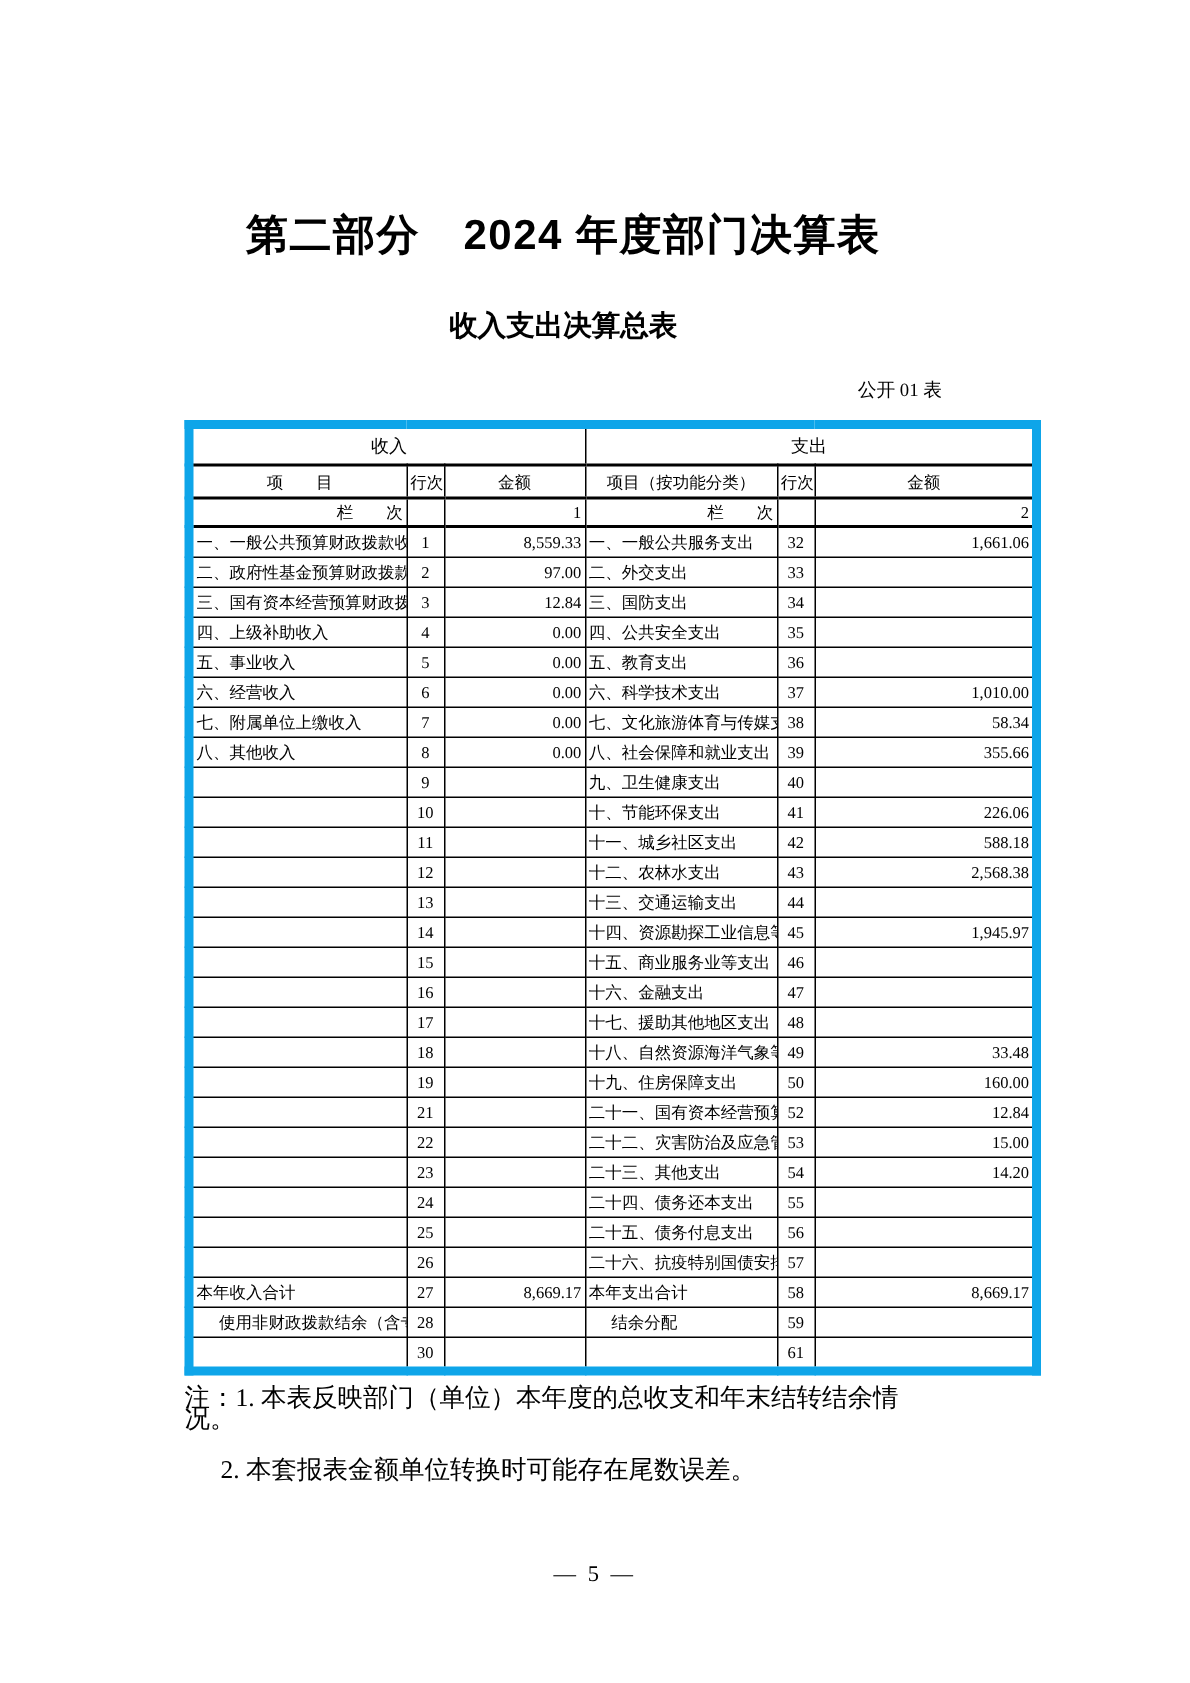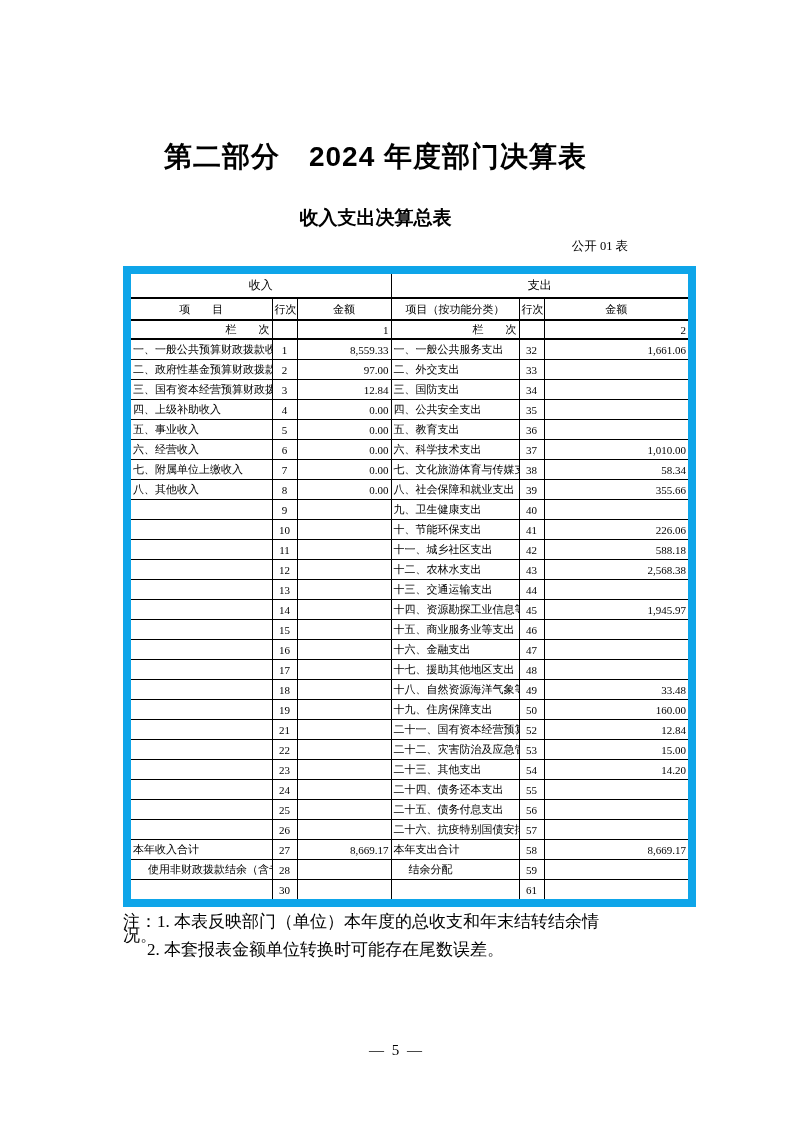--- a/index.html
+++ b/index.html
@@ -28,41 +28,41 @@
   }
   .table-title{
     margin-top:32px;
     text-align:center;
     font-family:"Liberation Sans","DejaVu Sans",sans-serif;
     font-weight:bold;
     font-size:19px;
     line-height:24px;
   }
   .table-code{
-    margin-top:9px;
+    margin-top:23px;
     text-align:right;
     font-size:12.5px;
     line-height:15px;
   }
   .unit-line{
     position:relative;
     margin-top:3px;
     height:18px;
     font-size:12.5px;
     line-height:18px;
   }
   .unit-line .unit{position:absolute;left:0;}
   .unit-line .year{position:absolute;left:250px;}
   .unit-line .amount-unit{position:absolute;right:0;}
   table.main{
     margin-top:12px;
     border-collapse:collapse;
     table-layout:fixed;
     width:565px;
-    border:8px solid #0ea5e9;
+    border:6px solid #0ea5e9;
     font-size:11px;
   }
   table.main td{
     border:1px solid #000;
     height:19px;
     padding:0 2px;
     overflow:hidden;
     white-space:nowrap;
   }
   tr.sec-row td{height:23px;font-size:12px;text-align:center;border-bottom:2px solid #000;}
@@ -71,21 +71,21 @@
   td.mid{border-left:2px solid #000;}
   td.item{text-align:left;padding-left:5px;}
   td.line{text-align:center;}
   td.amt{text-align:right;padding-right:5px;}
   td.item.sub{padding-left:17px;}
   td.item.total{text-align:center;font-weight:bold;}
   td.amt.total{font-weight:bold;}
   tr.total-row td{border-top:2px solid #000;}
   .notes{margin-top:8px;font-size:17px;line-height:14px;}
   .note-line{margin:0;}
-  .note-line + .note-line{padding-left:24px;}
+  .note-line + .note-line{margin-top:20px;padding-left:24px;}
   .page-number{
     position:absolute;
     left:0;right:0;
     top:1042px;
     text-align:center;
     font-size:15px;
     letter-spacing:2px;
   }
 </style>
 </head>

